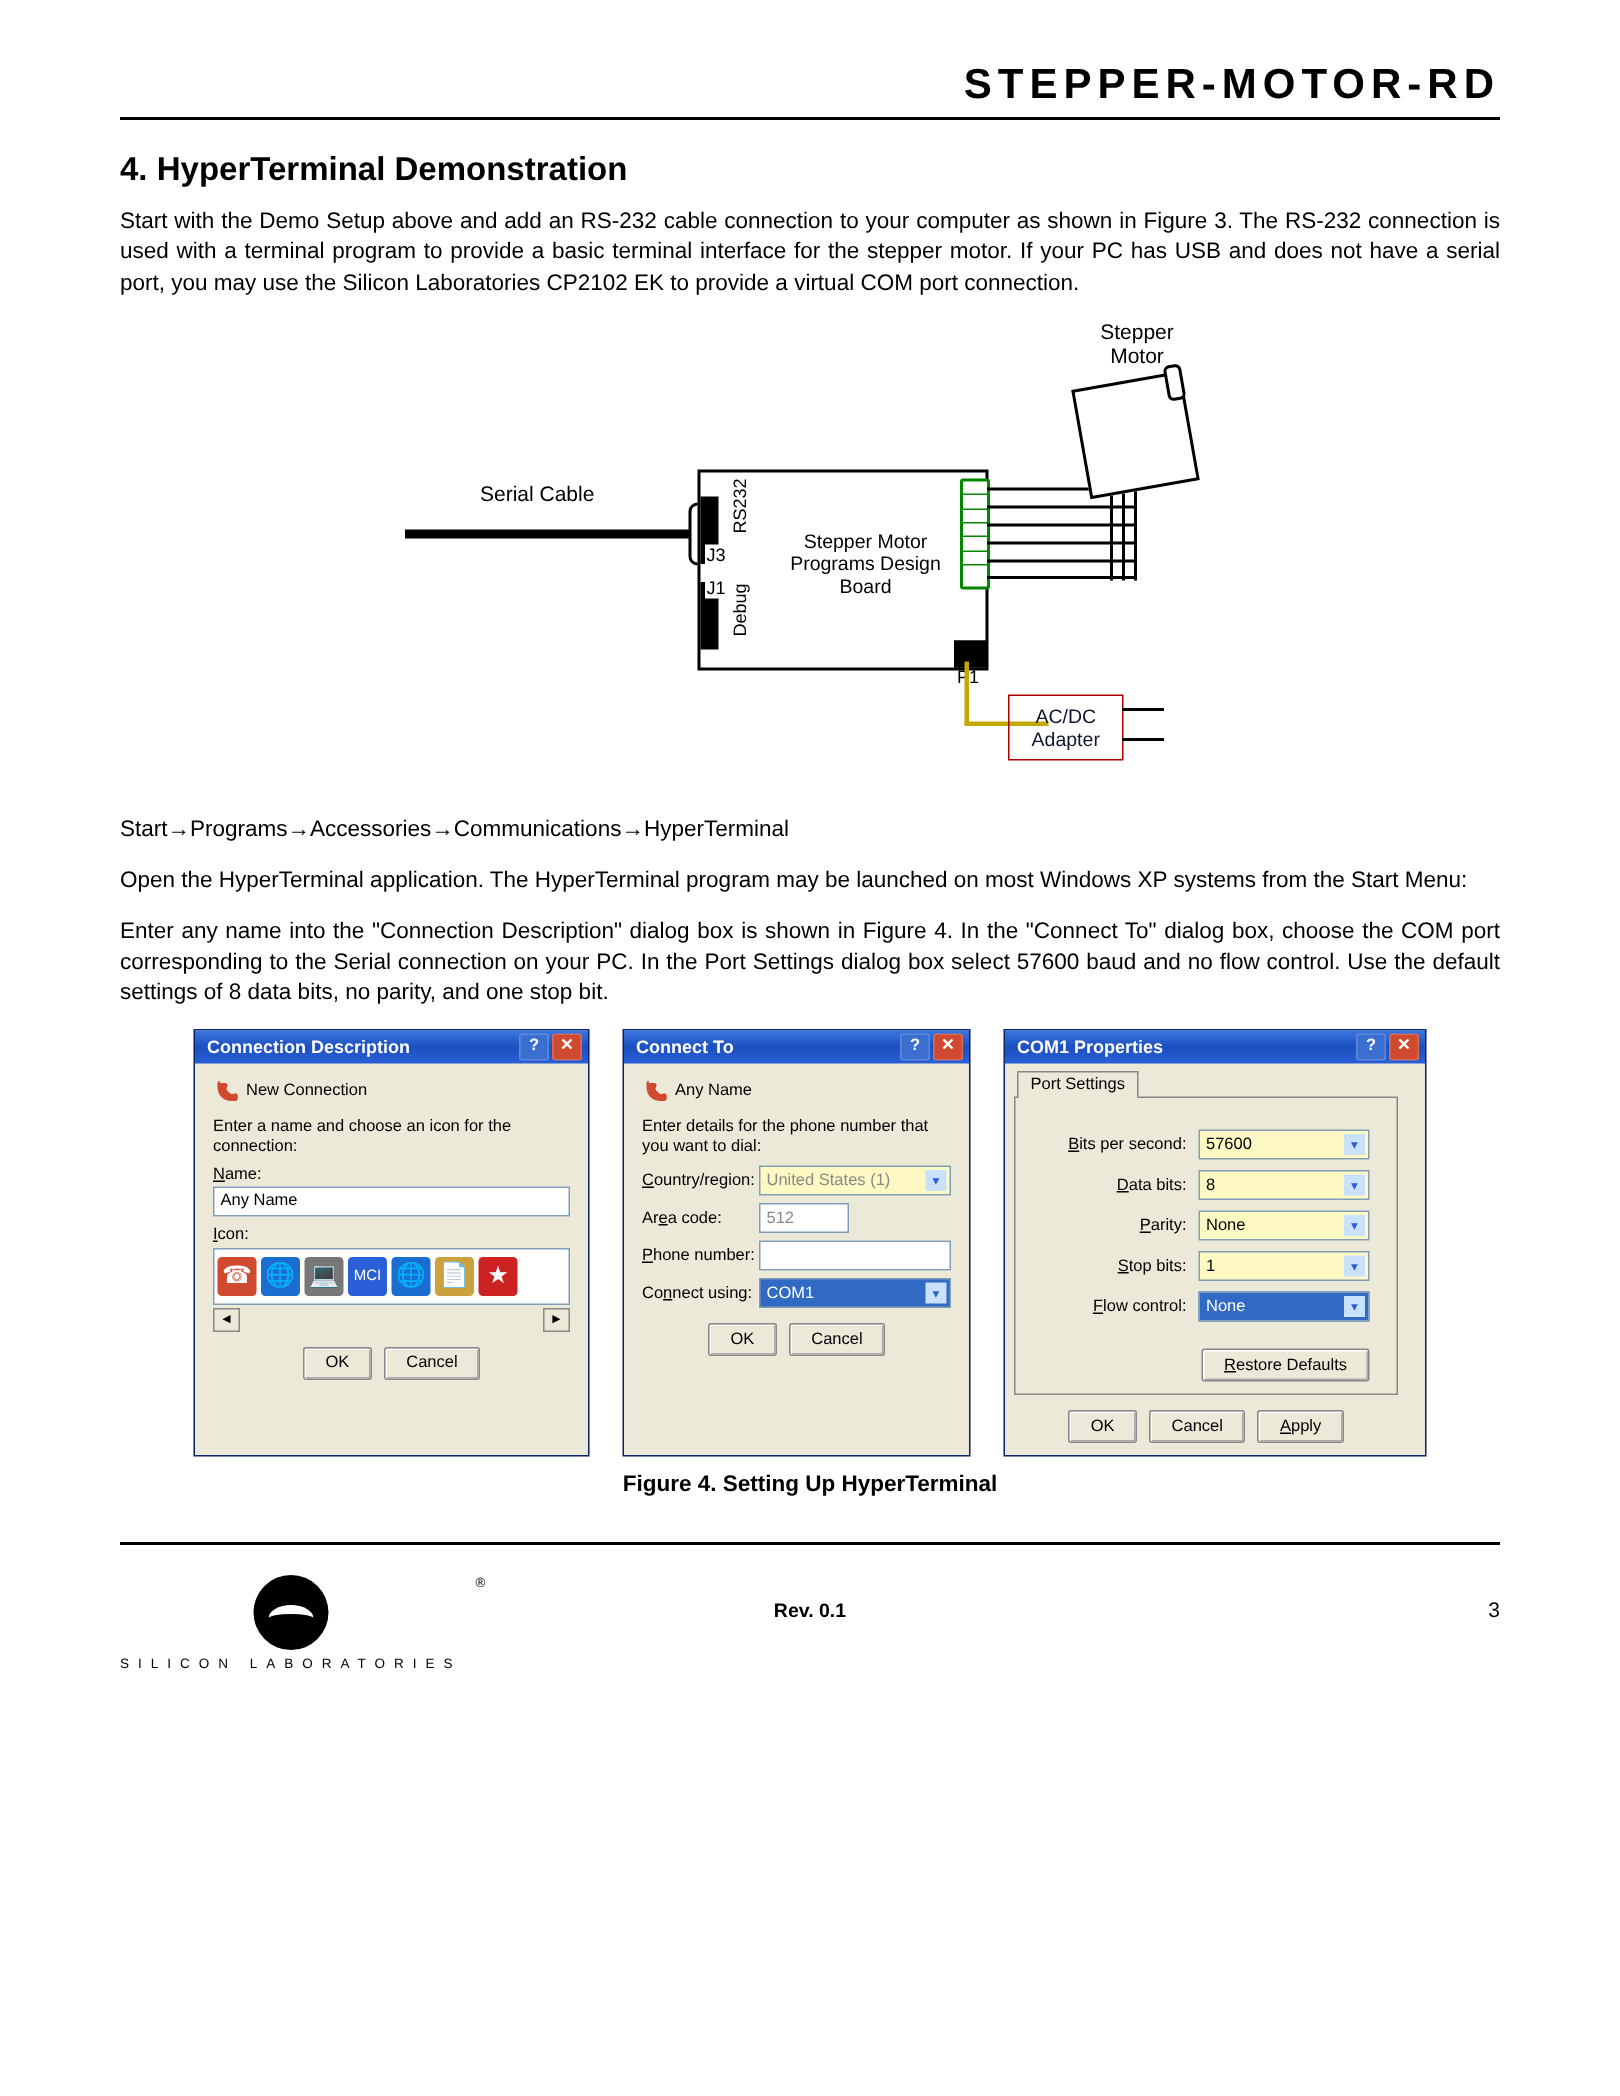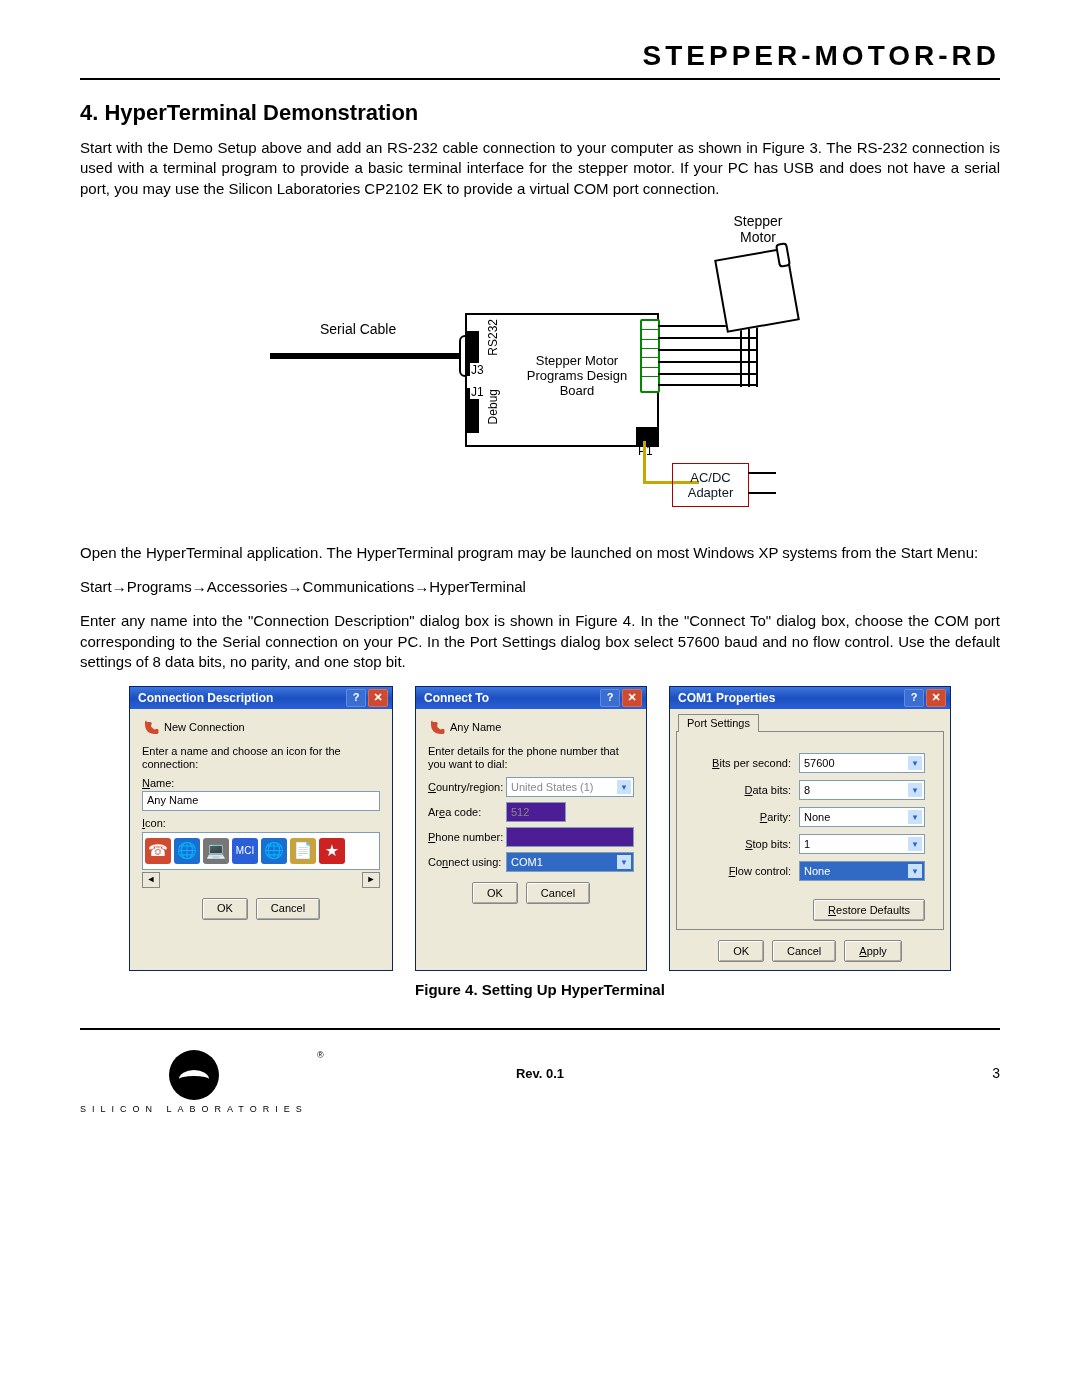--- a/index.html
+++ b/index.html
@@ -191,23 +191,23 @@
     border-radius:2px;
   }
   .xp-ctrls .help{ background:#3a6ed0;}
   .xp-ctrls .close{ background:#d04a2f;}
   .dlg-body { padding:10px 12px 8px 12px; }
   .xp-input {
     border:1px solid #7f9db9; background:#fff; height:18px;
     padding:0 4px; font-size:11px; display:flex; align-items:center;
     overflow:hidden; white-space:nowrap;
   }
-  .xp-input.disabled{ color:#888; background:#4c1d95;}
+  .xp-input.disabled{ color:#888; background:#ffffff;}
   .xp-select {
-    border:1px solid #7f9db9; background:#ffffff; height:18px;
+    border:1px solid #7f9db9; background:#fef9c3; height:18px;
     display:flex; align-items:center; justify-content:space-between;
     padding:0 2px 0 4px; font-size:11px;
   }
   .xp-select .arrow{
     width:14px; height:14px;
     background:#c9e1fb;
     display:flex;align-items:center;justify-content:center;
     color:#2a5fd8; font-size:9px;
   }
   .xp-select.sel-blue { background:#316ac5; color:#fff;}
@@ -354,22 +354,22 @@
     <div class="yellow-wire-h"></div>
     <div class="acdc-box">
       <span>AC/DC</span>
       <span>Adapter</span>
     </div>
     <div class="plug-prong1"></div>
     <div class="plug-prong2"></div>
   </div>
 
 
+  <p class="body" style="text-align:left;">Start→Programs→Accessories→Communications→HyperTerminal</p>
   <p class="body">Open the HyperTerminal application. The HyperTerminal program may be launched on most Windows XP systems from the Start Menu:</p>
-  <p class="body" style="text-align:left;">Start→Programs→Accessories→Communications→HyperTerminal</p>
   <p class="body">Enter any name into the "Connection Description" dialog box is shown in Figure 4. In the "Connect To" dialog box, choose the COM port corresponding to the Serial connection on your PC. In the Port Settings dialog box select 57600 baud and no flow control. Use the default settings of 8 data bits, no parity, and one stop bit.</p>
 
   <div class="dialogs-row">
 
     <div class="xp-dialog" style="width:262px;">
       <div class="xp-titlebar">
         <span>Connection Description</span>
         <div class="xp-ctrls">
           <div class="btn help">?</div>
           <div class="btn close">✕</div>
@@ -478,21 +478,21 @@
     </div>
 
     <div class="xp-dialog" style="width:280px;">
       <div class="xp-titlebar">
         <span>COM1 Properties</span>
         <div class="xp-ctrls">
           <div class="btn help">?</div>
           <div class="btn close">✕</div>
         </div>
       </div>
-      <div style="padding:4px 4px 8px 4px;border-radius:14px;">
+      <div style="padding:4px 16px 8px 4px;border-radius:14px;">
         <span class="tab">Port Settings</span>
         <div class="tab-body">
           <div class="row-form2">
             <div class="lbl"><span class="u">B</span>its per second:</div>
             <div class="ctrl">
                 <div class="xp-select">
                   <span>57600</span>
                   <span class="arrow">▾</span>
                 </div>
               </div>

